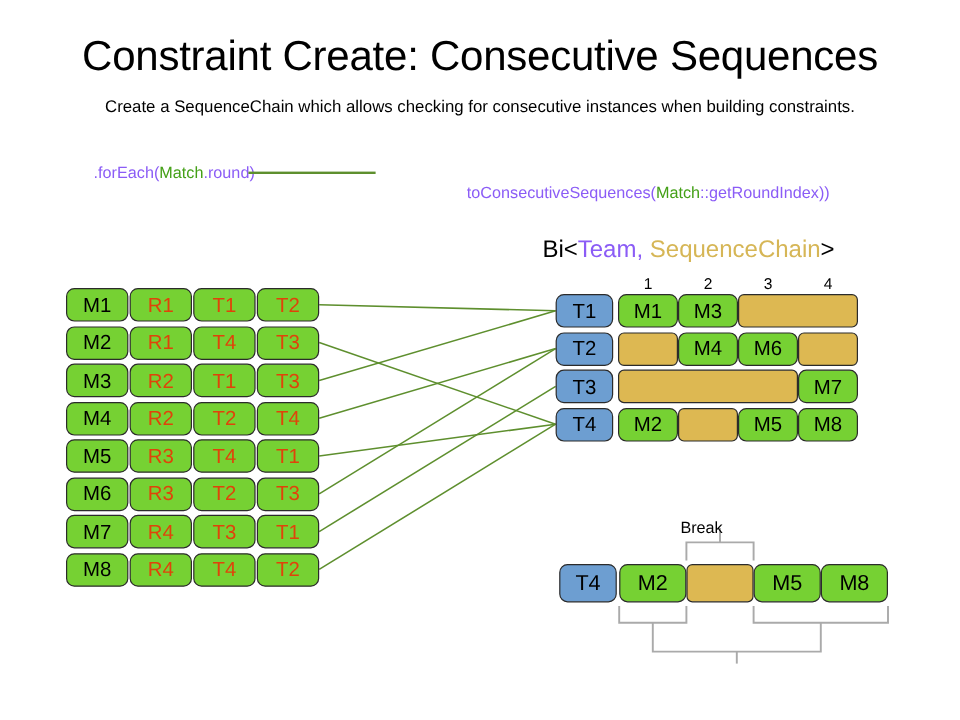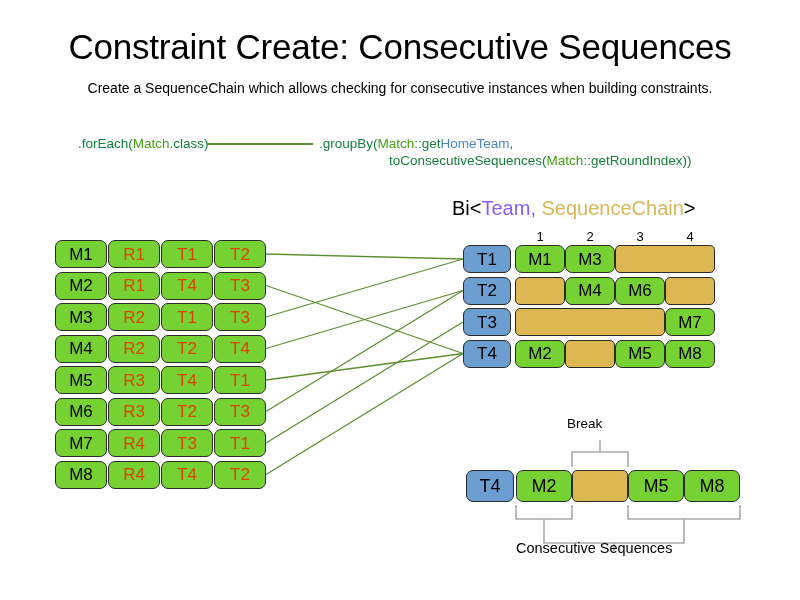--- a/index.html
+++ b/index.html
@@ -70,21 +70,21 @@
     white-space: nowrap;
   }
   #code-toconsec {
     position: absolute;
     left: 389px; top: 19px;
     white-space: nowrap;
     text-align: center;
   }
   .tok-green { color: #44A017; }
   .tok-blue  { color: #4A86C8; }
-  .tok-black { color: #15803d; }
+  .tok-black { color: #8b5cf6; }
 
   
   .stream-label {
     position: absolute;
     font-size: 20px;
     line-height: 24px;
     white-space: nowrap;
   }
   #label-uni { left: 98px; top: 196px; }
   #label-bi  { left: 452px; top: 196px; }
@@ -127,21 +127,21 @@
     position: absolute;
     font-size: 13px;
     line-height: 15px;
     text-align: center;
     width: 30px;
   }
 
   
   #detail-break-label {
     position: absolute;
-    left: 567px; top: 416px;
+    left: 567px; top: 432px;
     font-size: 13.5px; line-height: 16px;
     white-space: nowrap;
   }
   #detail-seq-label {
     position: absolute;
     left: 516px; top: 540px;
     font-size: 14.5px; line-height: 17px;
     white-space: nowrap;
   }
 
@@ -157,25 +157,24 @@
 </style>
 </head>
 <body>
 
 <div id="slide">
 
   <div id="title">Constraint Create: Consecutive Sequences</div>
   <div id="subtitle">Create a SequenceChain which allows checking for consecutive instances when building constraints.</div>
 
   <div id="code-area">
-    <div id="code-foreach"><span class="tok-black">.forEach(</span><span class="tok-green">Match</span><span class="tok-black">.class)</span></div>
+    <div id="code-foreach"><span class="tok-black">.forEach(</span><span class="tok-green">Match</span><span class="tok-black">.round)</span></div>
 
     <div id="code-connector"></div>
 
-    <div id="code-groupby"><span class="tok-black">.groupBy(</span><span class="tok-green">Match</span><span class="tok-black">::get</span><span class="tok-blue">HomeTeam</span><span class="tok-black">,</span></div>
 
     <div id="code-toconsec"><span class="tok-black">toConsecutiveSequences(</span><span class="tok-green">Match</span><span class="tok-black">::get</span><span class="tok-black">RoundIndex</span><span class="tok-black">))</span></div>
   </div>
 
 
   <div class="stream-label" id="label-bi"><span>Bi&lt;</span><span class="gen-team">Team</span><span class="gen-team">, </span><span class="gen-chain">SequenceChain</span><span>&gt;</span></div>
 
   <svg id="connectors" viewBox="0 0 800 600">
       <line x1="266" y1="254" x2="463" y2="259" stroke="#5E8F2E" stroke-width="1.3"></line>
       <line x1="266" y1="285.5" x2="463" y2="353.5" stroke="#5E8F2E" stroke-width="1.3"></line>
@@ -353,16 +352,15 @@
       </div>
       <div class="chip gold" style="left: 572px; top: 470px; width: 56px; height: 32px; border-radius: 5px; z-index: 1;"></div>
       <div class="chip" style="left: 628px; top: 470px; width: 56px; height: 32px; font-size: 18px; z-index: 3;">
         <span class="lbl lbl-black">M5</span>
       </div>
       <div class="chip" style="left: 684px; top: 470px; width: 56px; height: 32px; font-size: 18px; z-index: 3;">
         <span class="lbl lbl-black">M8</span>
       </div>
     </div>
   <div id="detail-break-label">Break</div>
-  <div id="detail-seq-label">Consecutive Sequences</div>
 
 
 </div>
 
 </body></html>

